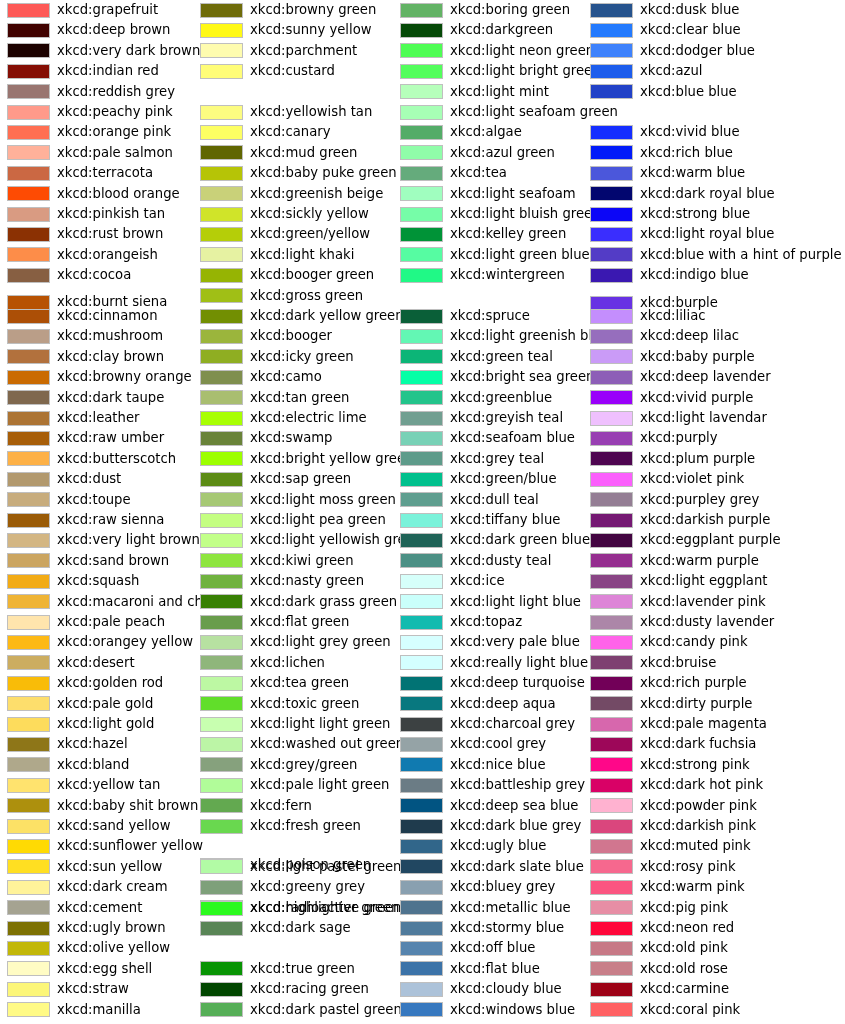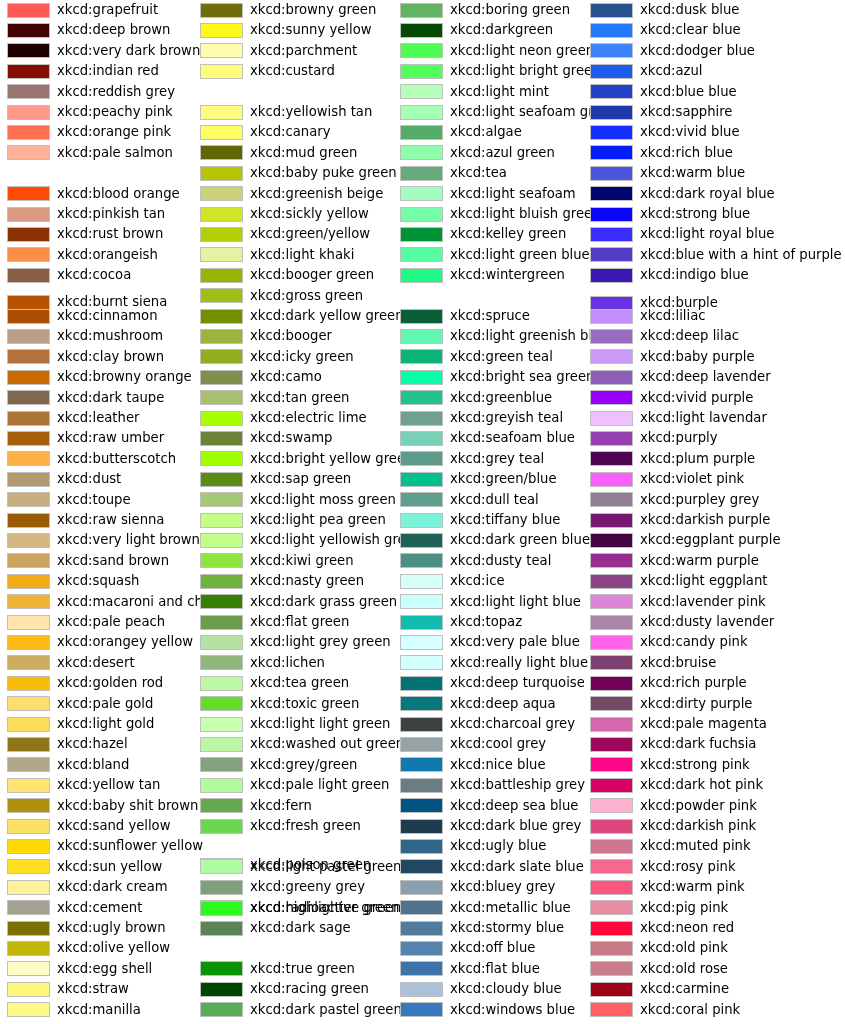--- a/index.html
+++ b/index.html
@@ -77,20 +77,24 @@
         <div class="label" style="color: rgb(0, 0, 0);">xkcd:peachy pink</div>
       </div>
       <div class="row" style="top: 122.4px;">
         <div class="swatch" title="#ff6f52" style="background: rgb(255, 111, 82); border-color: rgb(191, 191, 191);"></div>
         <div class="label" style="color: rgb(0, 0, 0);">xkcd:orange pink</div>
       </div>
       <div class="row" style="top: 142.8px;">
         <div class="swatch" title="#ffb19a" style="background: rgb(255, 177, 154); border-color: rgb(191, 191, 191);"></div>
         <div class="label" style="color: rgb(0, 0, 0);">xkcd:pale salmon</div>
       </div>
+      <div class="row" style="top: 163.2px;">
+        <div class="swatch" title="#cb6843" style="background: rgb(203, 104, 67); border-color: rgb(191, 191, 191);"></div>
+        <div class="label" style="color: rgb(0, 0, 0);">xkcd:terracota</div>
+      </div>
       <div class="row" style="top: 183.6px;">
         <div class="swatch" title="#fe4b03" style="background: rgb(254, 75, 3); border-color: rgb(191, 191, 191);"></div>
         <div class="label" style="color: rgb(0, 0, 0);">xkcd:blood orange</div>
       </div>
       <div class="row" style="top: 204px;">
         <div class="swatch" title="#d99b82" style="background: rgb(217, 155, 130); border-color: rgb(191, 191, 191);"></div>
         <div class="label" style="color: rgb(0, 0, 0);">xkcd:pinkish tan</div>
       </div>
       <div class="row" style="top: 224.4px;">
         <div class="swatch" title="#8b3103" style="background: rgb(139, 49, 3); border-color: rgb(191, 191, 191);"></div>
@@ -659,24 +663,20 @@
         <div class="label" style="color: rgb(0, 0, 0);">xkcd:dodger blue</div>
       </div>
       <div class="row" style="top: 61.2px;">
         <div class="swatch" title="#1d5dec" style="background: rgb(29, 93, 236); border-color: rgb(191, 191, 191);"></div>
         <div class="label" style="color: rgb(0, 0, 0);">xkcd:azul</div>
       </div>
       <div class="row" style="top: 81.6px;">
         <div class="swatch" title="#2242c7" style="background: rgb(34, 66, 199); border-color: rgb(191, 191, 191);"></div>
         <div class="label" style="color: rgb(0, 0, 0);">xkcd:blue blue</div>
       </div>
-      <div class="row" style="top: 102px;">
-        <div class="swatch" title="#2138ab" style="background: rgb(33, 56, 171); border-color: rgb(191, 191, 191);"></div>
-        <div class="label" style="color: rgb(0, 0, 0);">xkcd:sapphire</div>
-      </div>
       <div class="row" style="top: 122.4px;">
         <div class="swatch" title="#152eff" style="background: rgb(21, 46, 255); border-color: rgb(191, 191, 191);"></div>
         <div class="label" style="color: rgb(0, 0, 0);">xkcd:vivid blue</div>
       </div>
       <div class="row" style="top: 142.8px;">
         <div class="swatch" title="#021bf9" style="background: rgb(2, 27, 249); border-color: rgb(191, 191, 191);"></div>
         <div class="label" style="color: rgb(0, 0, 0);">xkcd:rich blue</div>
       </div>
       <div class="row" style="top: 163.2px;">
         <div class="swatch" title="#4b57db" style="background: rgb(75, 87, 219); border-color: rgb(191, 191, 191);"></div>

